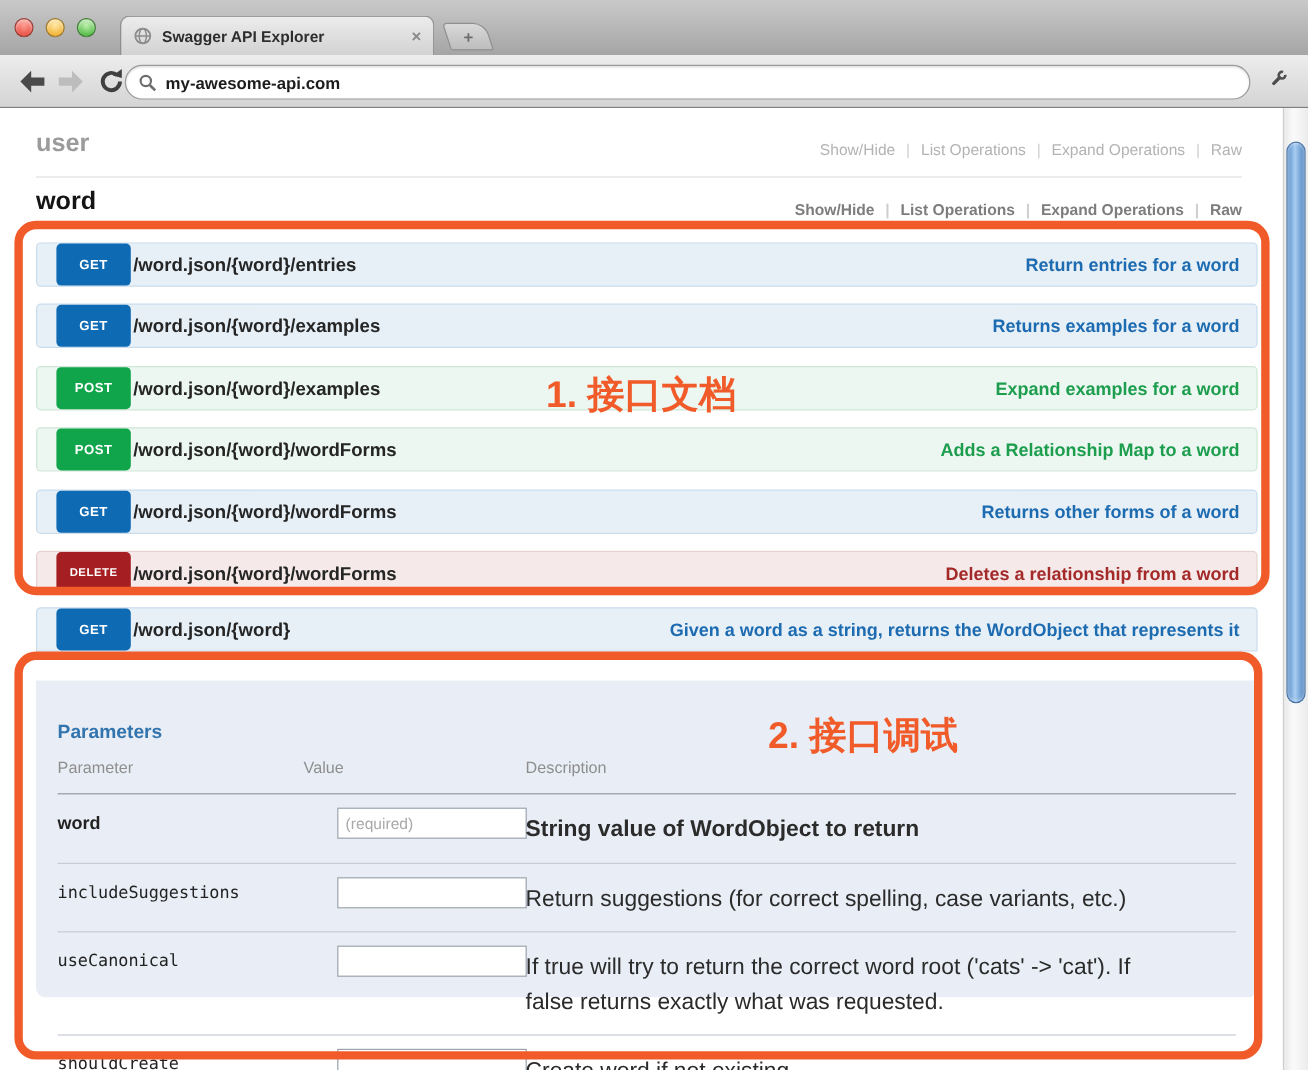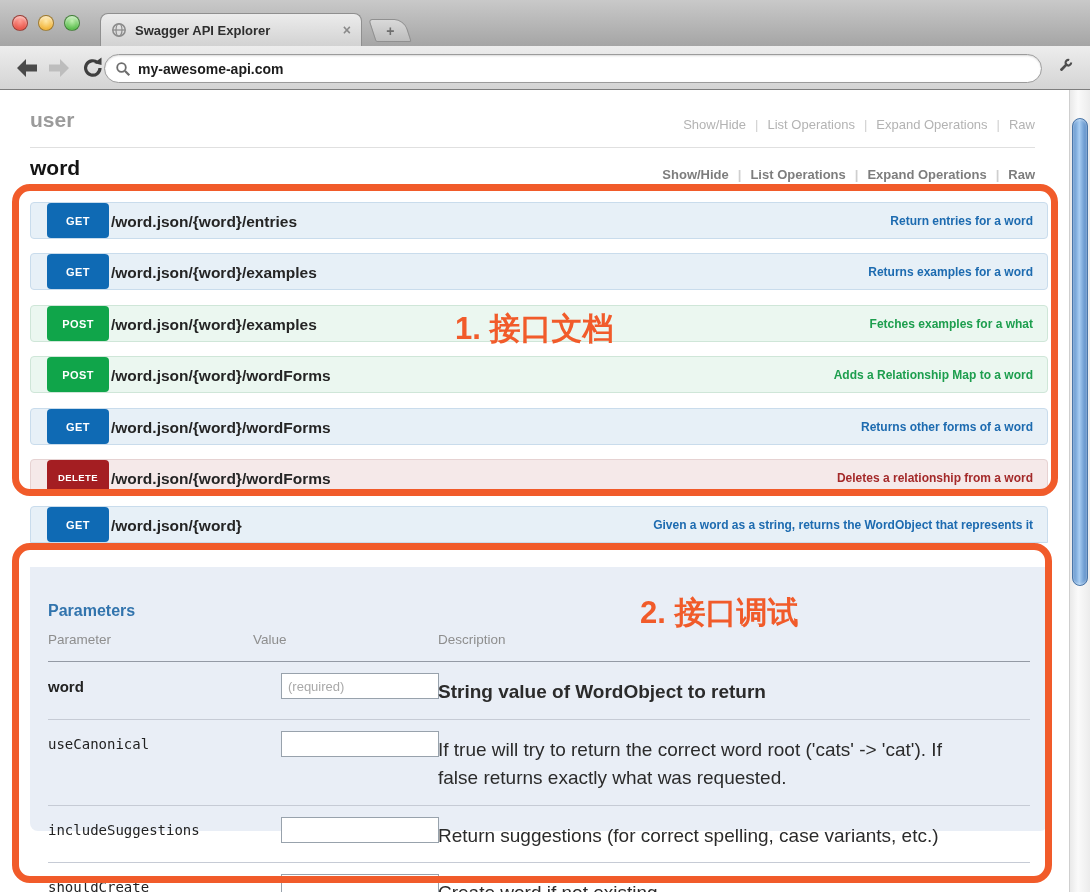--- a/index.html
+++ b/index.html
@@ -44,21 +44,21 @@
   .sec-links span.lnk { cursor:pointer; }
   .sec-links span.sep { margin:0 9px; color:#cfcfcf; }
   .hr { position:absolute; height:1px; background:#e0e0e0; }
 
   .op { position:absolute; left:30px; width:1018px; height:37px; border-radius:4px; }
   .op .badge { position:absolute; left:0; top:0; bottom:0; width:62px; border-radius:4px;
     color:#fff; font-size:11px; font-weight:bold; letter-spacing:.4px;
     display:flex; align-items:center; justify-content:center;margin-left:16px; }
   .op .path { position:absolute; left:80px; top:0; line-height:37px; font-size:15.5px;
     font-weight:bold; color:#252525; }
-  .op .summary { position:absolute; right:14px; top:0; line-height:37px; font-size:12px; font-weight:600; }
+  .op .summary { position:absolute; right:14px; top:0; line-height:37px; font-size:15px; font-weight:600; }
   .op.get    { background:#e7f0f7; border:1px solid #c9dcec; }
   .op.get .badge { background:#0f6ab4; }
   .op.get .summary { color:#1d6bb0; }
   .op.post   { background:#ebf7f0; border:1px solid #cfe6d8; }
   .op.post .badge { background:#10a54a; }
   .op.post .summary { color:#1d9e4e; }
   .op.delete { background:#f5e9e9; border:1px solid #e6d2d2;text-align:center; }
   .op.delete .badge { background:#a41e22; font-size:9.5px; }
   .op.delete .summary { color:#a42a2a; }
   .op.expanded { border-radius:4px 4px 0 0; }
@@ -162,21 +162,21 @@
       <span class="summary">Return entries for a word</span>
     </div>
     <div class="op get" style="top:163px">
       <span class="badge">GET</span>
       <span class="path">/word.json/{word}/examples</span>
       <span class="summary">Returns examples for a word</span>
     </div>
     <div class="op post" style="top:215px">
       <span class="badge">POST</span>
       <span class="path">/word.json/{word}/examples</span>
-      <span class="summary">Fetches examples for a what</span>
+      <span class="summary">Expand examples for a word</span>
     </div>
     <div class="op post" style="top:266px">
       <span class="badge">POST</span>
       <span class="path">/word.json/{word}/wordForms</span>
       <span class="summary">Adds a Relationship Map to a word</span>
     </div>
     <div class="op get" style="top:318px">
       <span class="badge">GET</span>
       <span class="path">/word.json/{word}/wordForms</span>
       <span class="summary">Returns other forms of a word</span>
@@ -198,28 +198,28 @@
         <span class="c-name">Parameter</span>
         <span class="c-value">Value</span>
         <span class="c-desc">Description</span>
       </div>
       <div class="prow divided">
         <span class="pname req">word</span>
         <span class="pvalue"><input type="text" placeholder="(required)" style=""></span>
         <span class="pdesc bold">String value of WordObject to return</span>
       </div>
       <div class="prow divided">
+        <span class="pname">includeSuggestions</span>
+        <span class="pvalue"><input type="text" placeholder="" style=""></span>
+        <span class="pdesc">Return suggestions (for correct spelling, case variants, etc.)</span>
+      </div>
+      <div class="prow divided">
         <span class="pname">useCanonical</span>
         <span class="pvalue"><input type="text" placeholder="" style=""></span>
         <span class="pdesc">If true will try to return the correct word root ('cats' -&gt; 'cat'). If false returns exactly what was requested.</span>
-      </div>
-      <div class="prow divided">
-        <span class="pname">includeSuggestions</span>
-        <span class="pvalue"><input type="text" placeholder="" style=""></span>
-        <span class="pdesc">Return suggestions (for correct spelling, case variants, etc.)</span>
       </div>
       <div class="prow">
         <span class="pname">shouldCreate</span>
         <span class="pvalue"><input type="text" placeholder="" style=""></span>
         <span class="pdesc">Create word if not existing</span>
       </div>
       <button class="tryit">Try it out!</button>
     </div>
 
     <div class="sb-track">

